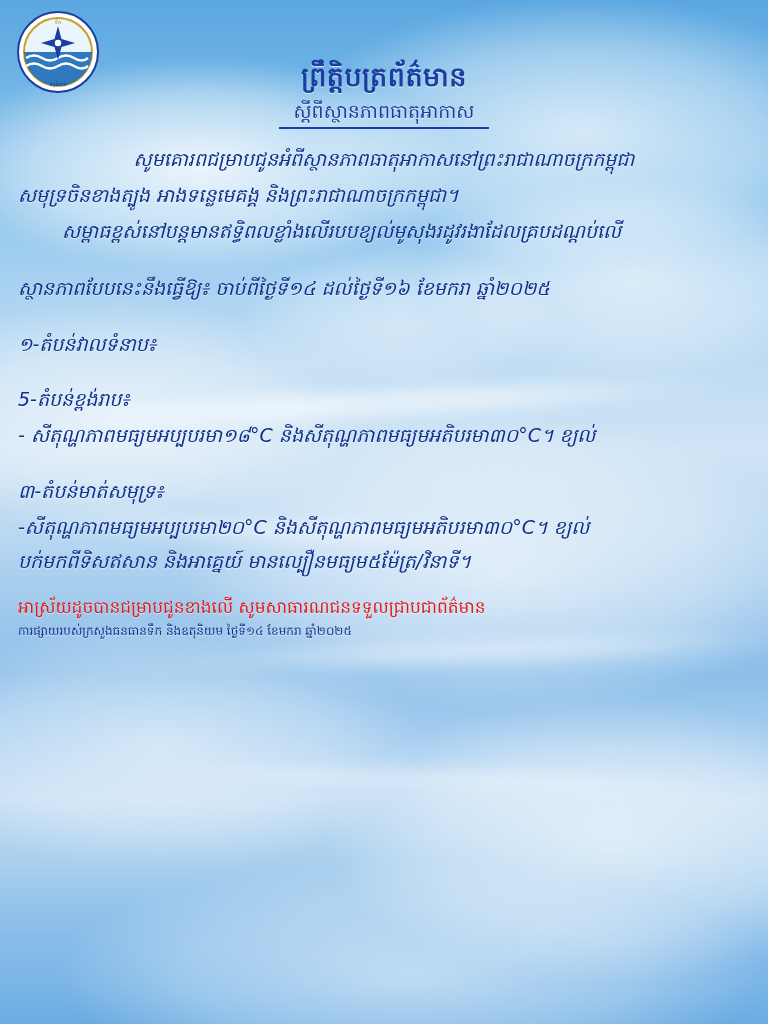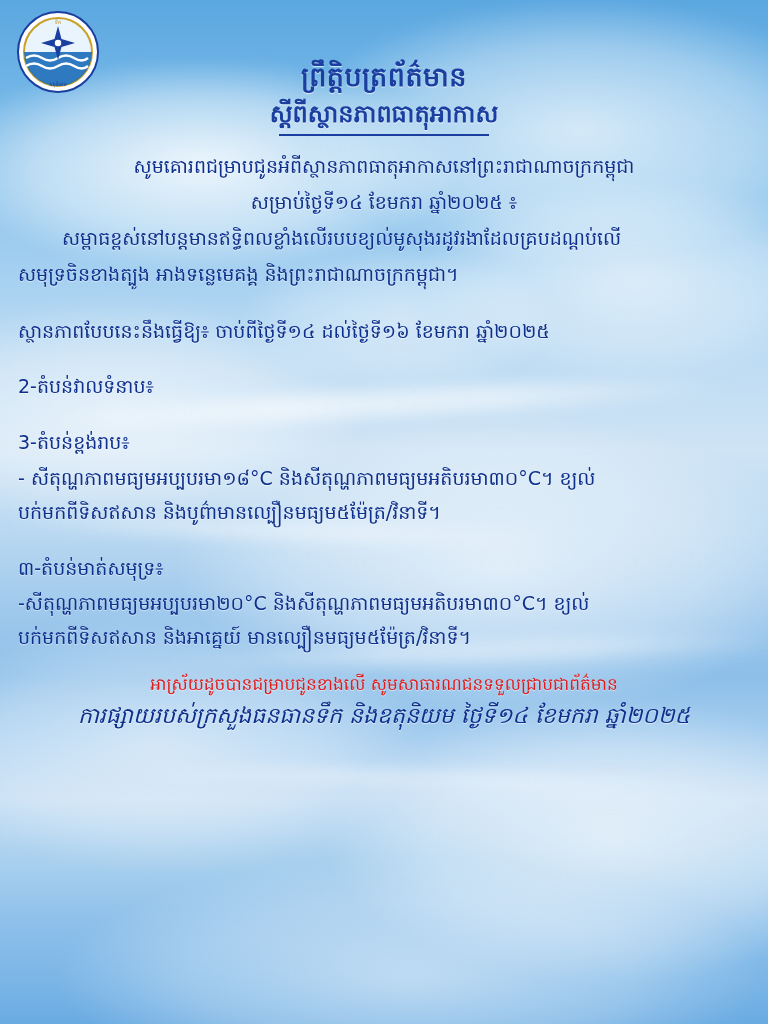--- a/index.html
+++ b/index.html
@@ -87,71 +87,71 @@
   }
   .title-main {
     font-size: 27px;
     font-weight: bold;
     color: #1a3fa0;
     letter-spacing: .5px;
     line-height: 1.25;
     text-shadow: 0 1px 1px rgba(255,255,255,.7);
   }
   .title-sub {
-    font-size: 24px;
-    font-weight: bold;
+    font-size: 19px;
+    font-weight: normal;
     color: #1a3fa0;
     line-height: 1.4;
     margin-top: 4px;
     text-shadow: 0 1px 1px rgba(255,255,255,.7);
   }
   .rule {
     width: 210px;
     height: 2px;
     margin: 3px auto 0 auto;
     background: #1a3fa0;
   }
 
   .body-text {
     margin-top: 14px;
     color: #0e2f8c;
     font-size: 19px;
     line-height: 1.78;
     text-shadow: 0 1px 1px rgba(255,255,255,.55);
+    font-style: italic;
   }
   .para {
     margin-bottom: 2px;
   }
   .para.indent { text-indent: 44px; }
   .para.center { text-align: center; }
   .para.spaced { margin-top: 23px; }
   .section-head {
     margin-top: 22px;
     margin-bottom: 2px;
     font-size: 19px;
     color: #0e2f8c;
   }
   .item { margin-bottom: 0px; }
 
   .footer {
     margin-top: 16px;
-    text-align: center;
+    text-align: left;
   }
   .footer-red {
     color: #e01b1b;
     font-size: 17px;
     line-height: 1.6;
     text-shadow: 0 1px 1px rgba(255,255,255,.6);
   }
   .footer-blue {
     color: #0e2f8c;
-    font-size: 22px;
+    font-size: 12px;
     line-height: 1.6;
     text-shadow: 0 1px 1px rgba(255,255,255,.6);
-    font-style: italic;
   }
 </style>
 </head>
 <body>
 
 <div class="sky">
   <div class="cloud c1"></div>
   <div class="cloud c2"></div>
   <div class="cloud c3"></div>
   <div class="cloud c4"></div>
@@ -186,32 +186,30 @@
 
   <div class="header">
     <div class="title-main">ព្រឹត្តិបត្រព័ត៌មាន</div>
     <div class="title-sub">ស្ដីពីស្ថានភាពធាតុអាកាស</div>
     <div class="rule"></div>
   </div>
 
   <div class="body-text">
 
     <div class="para center">សូមគោរពជម្រាបជូនអំពីស្ថានភាពធាតុអាកាសនៅព្រះរាជាណាចក្រកម្ពុជា</div>
-    <div class="para center">សម្រាប់ថ្ងៃទី១៤ ខែមករា ឆ្នាំ២០២៥ ៖</div>
-
+
+    <div class="para">សមុទ្រចិនខាងត្បូង អាងទន្លេមេគង្គ និងព្រះរាជាណាចក្រកម្ពុជា។</div>
     <div class="para indent">សម្ពាធខ្ពស់នៅបន្តមានឥទ្ធិពលខ្លាំងលើរបបខ្យល់មូសុងរដូវរងាដែលគ្របដណ្តប់លើ</div>
-    <div class="para">សមុទ្រចិនខាងត្បូង អាងទន្លេមេគង្គ និងព្រះរាជាណាចក្រកម្ពុជា។</div>
 
     <div class="para spaced">ស្ថានភាពបែបនេះនឹងធ្វើឱ្យ៖ ចាប់ពីថ្ងៃទី១៤ ដល់ថ្ងៃទី១៦ ខែមករា ឆ្នាំ២០២៥</div>
 
-    <div class="section-head">2-តំបន់វាលទំនាប៖</div>
-
-    <div class="section-head">3-តំបន់ខ្ពង់រាប៖</div>
+    <div class="section-head">១-តំបន់វាលទំនាប៖</div>
+
+    <div class="section-head">5-តំបន់ខ្ពង់រាប៖</div>
     <div class="item">- សីតុណ្ហភាពមធ្យមអប្បបរមា១៨°C និងសីតុណ្ហភាពមធ្យមអតិបរមា៣០°C។ ខ្យល់</div>
-    <div class="item">បក់មកពីទិសឥសាន និងបូព៌ាមានល្បឿនមធ្យម៥ម៉ែត្រ/វិនាទី។</div>
 
     <div class="section-head">៣-តំបន់មាត់សមុទ្រ៖</div>
     <div class="item">-សីតុណ្ហភាពមធ្យមអប្បបរមា២០°C និងសីតុណ្ហភាពមធ្យមអតិបរមា៣០°C។ ខ្យល់</div>
     <div class="item">បក់មកពីទិសឥសាន និងអាគ្នេយ៍ មានល្បឿនមធ្យម៥ម៉ែត្រ/វិនាទី។</div>
 
   </div>
 
   <div class="footer">
     <div class="footer-red">អាស្រ័យដូចបានជម្រាបជូនខាងលើ សូមសាធារណជនទទួលជ្រាបជាព័ត៌មាន</div>
     <div class="footer-blue">ការផ្សាយរបស់ក្រសួងធនធានទឹក និងឧតុនិយម ថ្ងៃទី១៤ ខែមករា ឆ្នាំ២០២៥</div>

